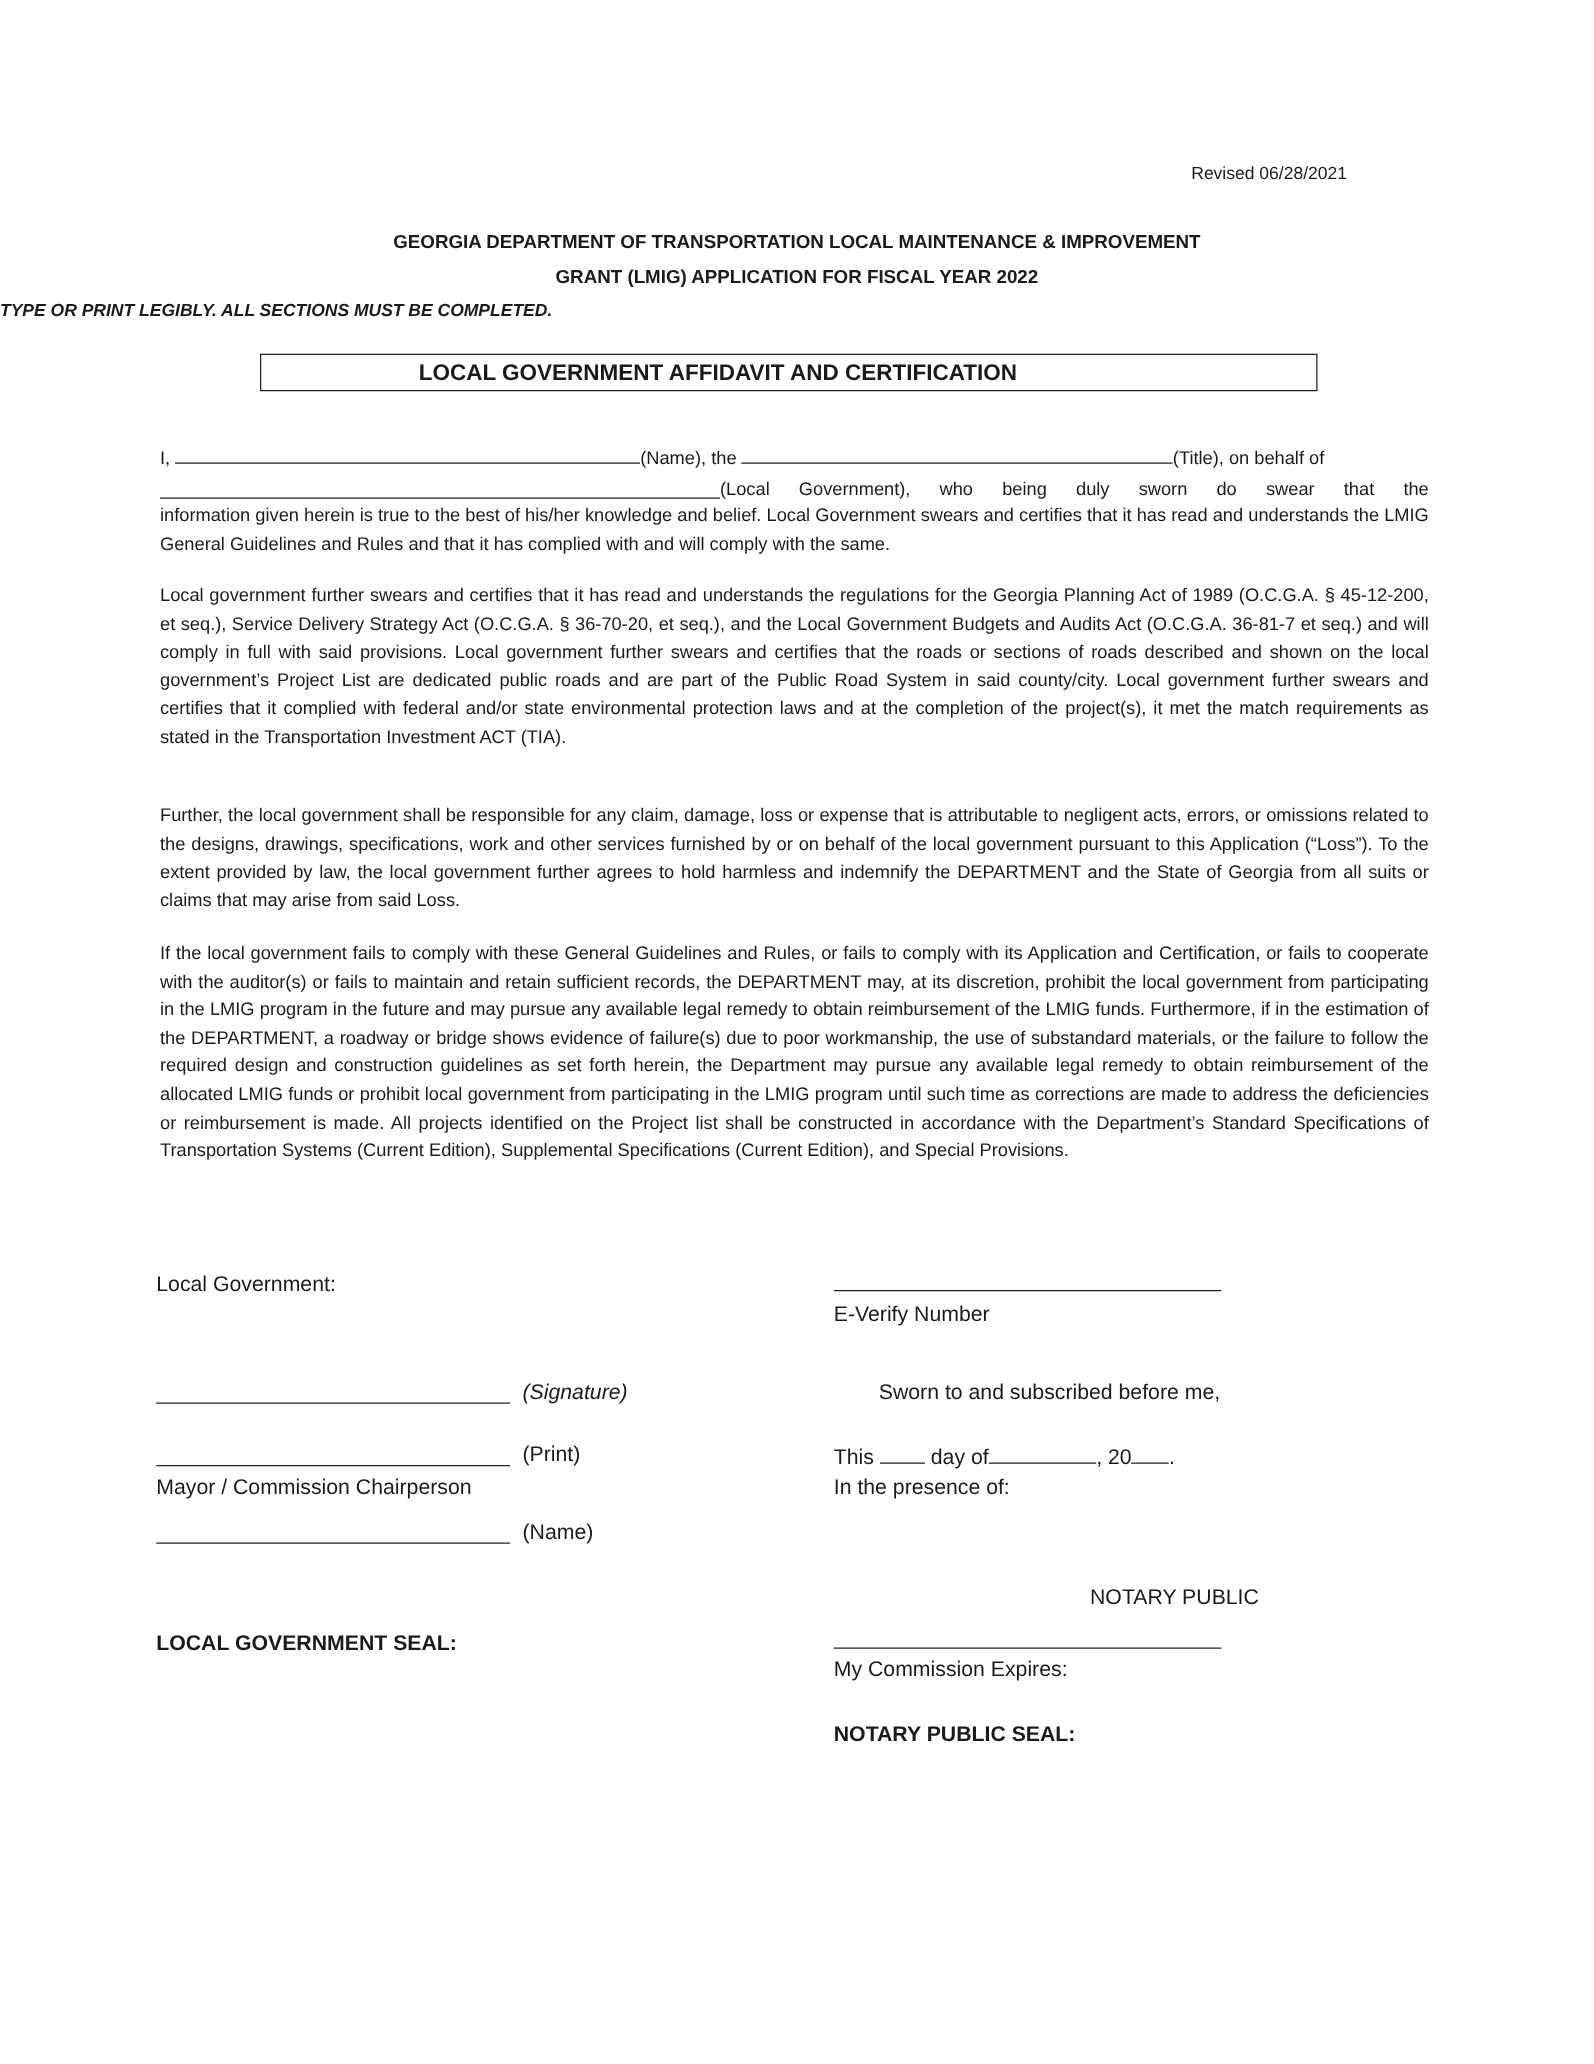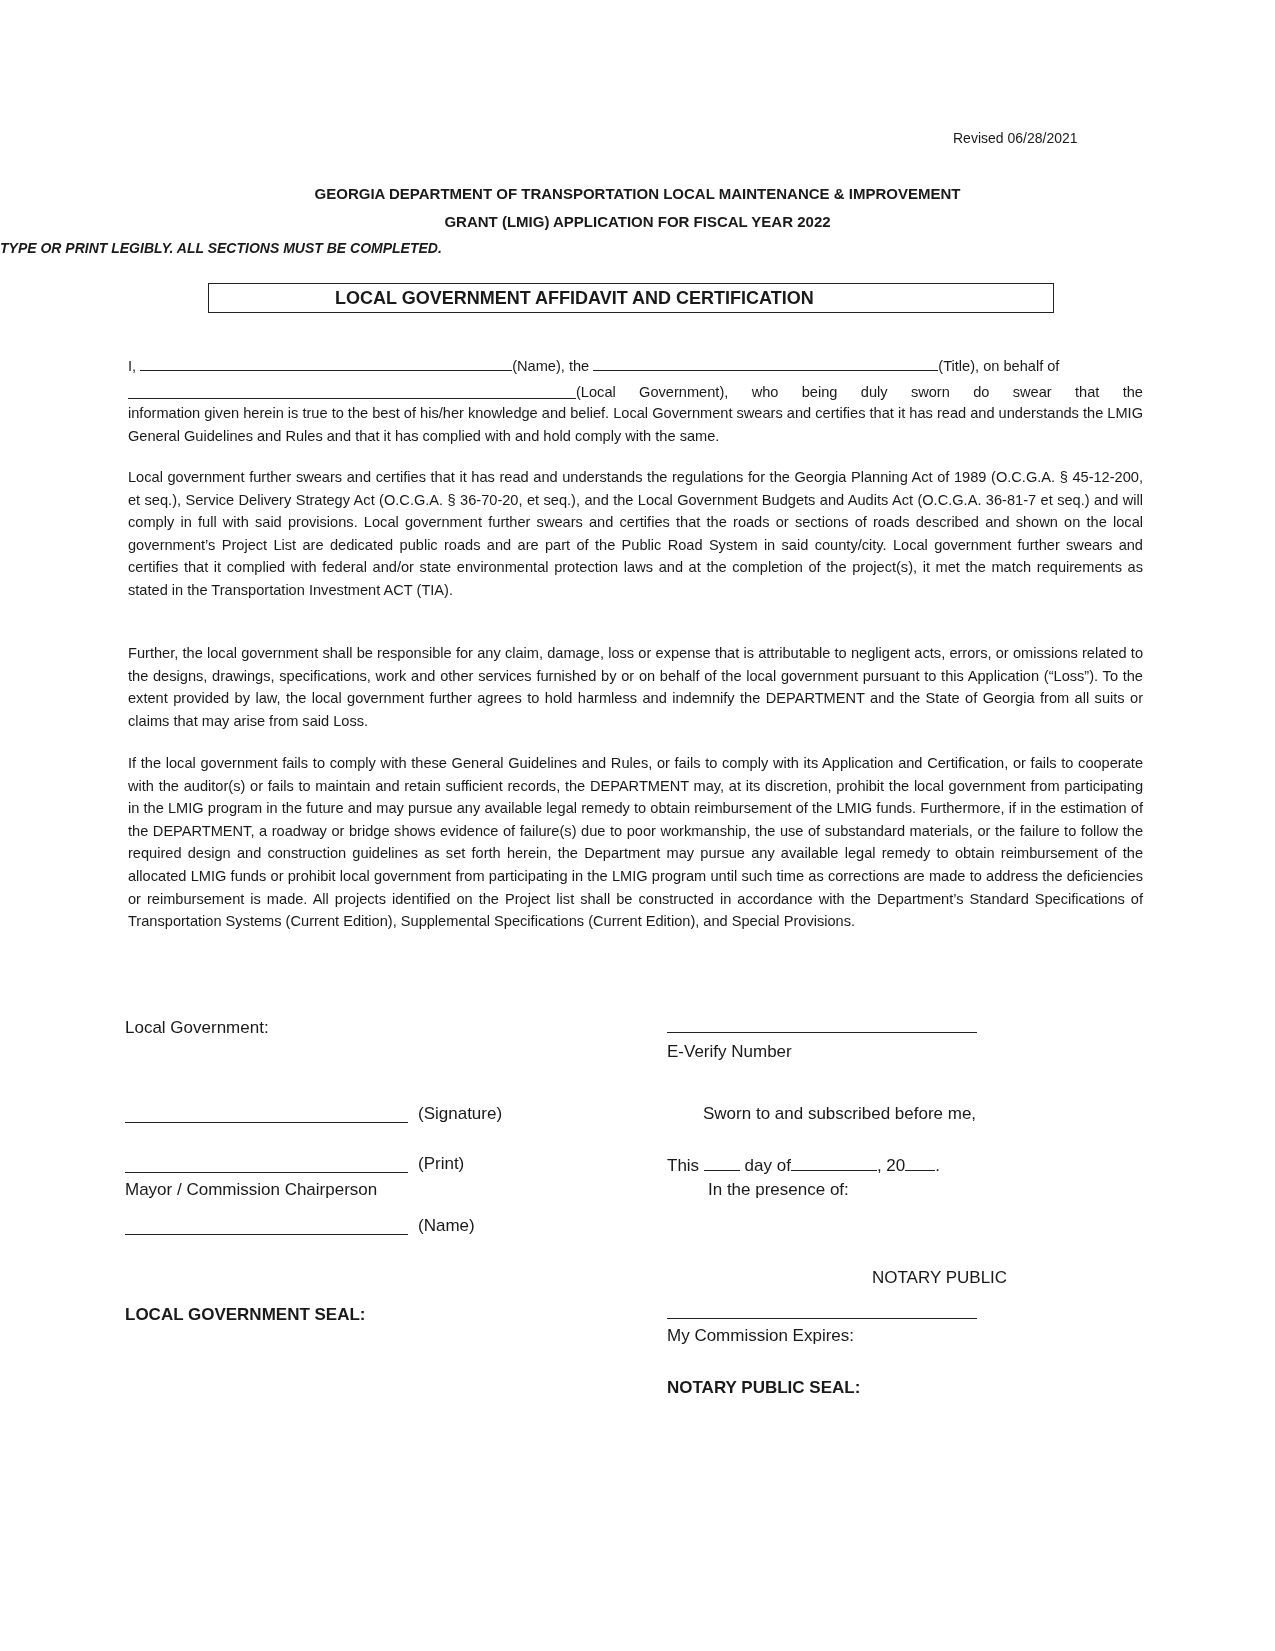--- a/index.html
+++ b/index.html
@@ -42,50 +42,50 @@
 <div class="abs line-row" style="left:128px; top:356px;">
   <span>I,</span>
   <span class="blank" style="width:372px;"></span><span>(Name), the</span>
   <span class="blank" style="width:345px;"></span><span>(Title), on behalf of</span>
 </div>
 
 <div class="abs line-row" style="left:128px; top:384px; width:1015px; display:flex;">
   <span class="blank" style="width:448px; flex:none;"></span>
   <span style="flex:1; text-align:justify; text-align-last:justify;">(Local Government), who being duly sworn do swear that the</span>
 </div>
-<div class="abs para" style="top:402px;">information given herein is true to the best of his/her knowledge and belief.  Local Government swears and certifies that it has read and understands the LMIG General Guidelines and Rules and that it has complied with and hold comply with the same.</div>
+<div class="abs para" style="top:402px;">information given herein is true to the best of his/her knowledge and belief.  Local Government swears and certifies that it has read and understands the LMIG General Guidelines and Rules and that it has complied with and will comply with the same.</div>
 
 <div class="abs para" style="top:466px;">Local government further swears and certifies that it has read and understands the regulations for the Georgia Planning Act of 1989 (O.C.G.A. § 45-12-200, et seq.), Service Delivery Strategy Act (O.C.G.A. § 36-70-20, et seq.), and the Local Government Budgets and Audits Act (O.C.G.A. 36-81-7 et seq.) and will comply in full with said provisions. Local government further swears and certifies that the roads or sections of roads described and shown on the local government’s Project List are dedicated public roads and are part of the Public Road System in said county/city. Local government further swears and certifies that it complied with federal and/or state environmental protection laws and at the completion of the project(s), it met the match requirements as stated in the Transportation Investment ACT (TIA).</div>
 <div class="abs para" style="top:642px;">Further, the local government shall be responsible for any claim, damage, loss or expense that is attributable to negligent acts, errors, or omissions related to the designs, drawings, specifications, work and other services furnished by or on behalf of the local government pursuant to this Application (“Loss”). To the extent provided by law, the local government further agrees to hold harmless and indemnify the DEPARTMENT and the State of Georgia from all suits or claims that may arise from said Loss.</div>
 <div class="abs para" style="top:752px;">If the local government fails to comply with these General Guidelines and Rules, or fails to comply with its Application and Certification, or fails to cooperate with the auditor(s) or fails to maintain and retain sufficient records, the DEPARTMENT may, at its discretion, prohibit the local government from participating in the LMIG program in the future and may pursue any available legal remedy to obtain reimbursement of the LMIG funds. Furthermore, if in the estimation of the DEPARTMENT, a roadway or bridge shows evidence of failure(s) due to poor workmanship, the use of substandard materials, or the failure to follow the required design and construction guidelines as set forth herein, the Department may pursue any available legal remedy to obtain reimbursement of the allocated LMIG funds or prohibit local government from participating in the LMIG program until such time as corrections are made to address the deficiencies or reimbursement is made.  All projects identified on the Project list shall be constructed in accordance with the Department’s Standard Specifications of Transportation Systems (Current Edition), Supplemental Specifications (Current Edition), and Special Provisions.</div>
 
 <div class="abs sig-label" style="left:125px; top:1018px;">Local Government:</div>
 
 <div class="abs hline" style="left:125px; top:1122px; width:283px;"></div>
-<div class="abs sig-label" style="left:418px; top:1104px;">(Signature)</div>
+<div class="abs sig-label" style="left:418px; top:1104px;font-style:italic;">(Signature)</div>
 
 <div class="abs hline" style="left:125px; top:1172px; width:283px;"></div>
 <div class="abs sig-label" style="left:418px; top:1154px;">(Print)</div>
 <div class="abs sig-label" style="left:125px; top:1180px;">Mayor / Commission Chairperson</div>
 
 <div class="abs hline" style="left:125px; top:1234px; width:283px;"></div>
 <div class="abs sig-label" style="left:418px; top:1216px;">(Name)</div>
 
 <div class="abs sig-label bold" style="left:125px; top:1305px;">LOCAL GOVERNMENT SEAL:</div>
 
 <div class="abs hline" style="left:667px; top:1032px; width:310px;"></div>
 <div class="abs sig-label" style="left:667px; top:1042px;">E-Verify Number</div>
 
 <div class="abs sig-label" style="left:667px; top:1104px;margin-left:36px;">Sworn to and subscribed before me,</div>
 
 <div class="abs sig-label" style="left:667px; top:1154px; white-space:nowrap;">
   <span>This</span>
   <span class="blank" style="width:36px; height:16px;"></span>
   <span>day of</span><span class="blank" style="width:86px; height:16px;"></span><span>, 20</span><span class="blank" style="width:30px; height:16px;"></span><span>.</span>
 </div>
-<div class="abs sig-label" style="left:667px; top:1180px;margin-left:41px;">In the presence of:</div>
+<div class="abs sig-label" style="left:667px; top:1180px;">In the presence of:</div>
 
 <div class="abs sig-label" style="left:872px; top:1268px;">NOTARY PUBLIC</div>
 
 <div class="abs hline" style="left:667px; top:1318px; width:310px;"></div>
 <div class="abs sig-label" style="left:667px; top:1326px;">My Commission Expires:</div>
 
 <div class="abs sig-label bold" style="left:667px; top:1378px;">NOTARY PUBLIC SEAL:</div>
 
 </body></html>

